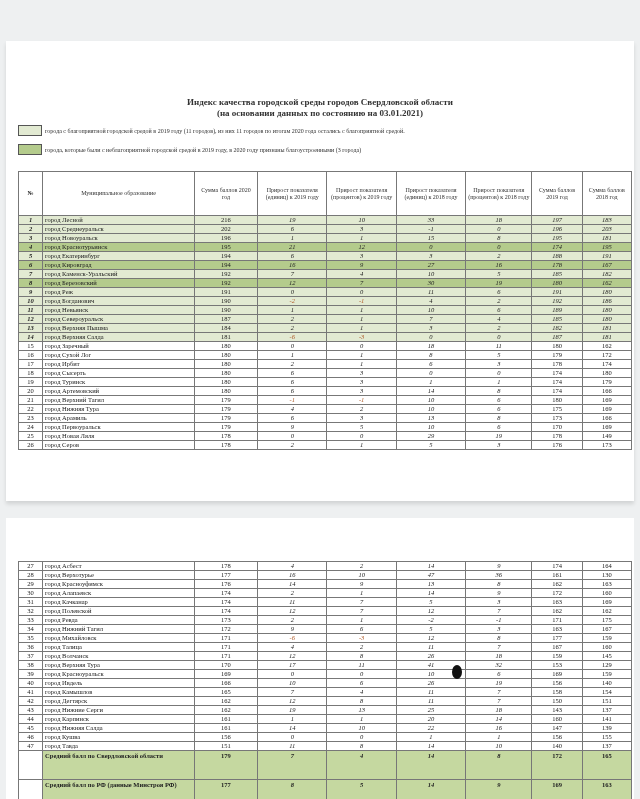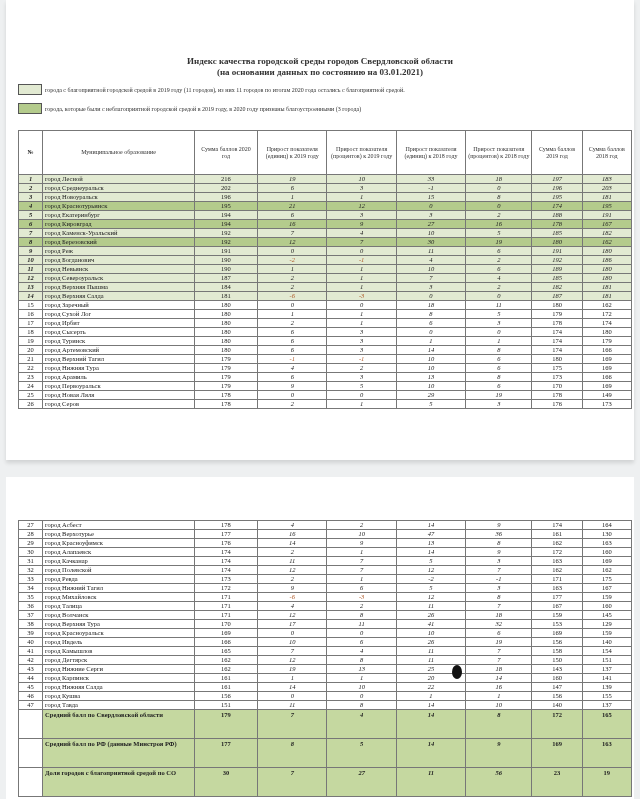--- a/index.html
+++ b/index.html
@@ -1,17 +1,17 @@
 <!DOCTYPE html>
 <html><head>
 <meta charset="utf-8">
 <style>
   html, body { margin:0; padding:0; }
   body { width:640px; height:799px; background:#eef0f1; font-family:"Liberation Serif", serif; color:#222; overflow:hidden; position:relative; }
-  .page { position:absolute; left:6px; width:628px; background:#ffffff; }
+  .page { position:absolute; left:6px; width:628px; background:#ffffff;margin-top:41px; }
   #page1 { top:0; height:460px; box-shadow:0 3px 4px rgba(0,0,0,0.12); }
   #page2 { top:477px; height:322px; }
   .title { position:absolute; top:56px; left:0; width:628px; text-align:center; font-weight:bold; font-size:9px; line-height:11px; color:#333; }
   .legend { position:absolute; left:12px; font-size:6px; color:#333; display:flex; align-items:center; }
   .legend .swatch { width:22px; height:9px; border:1px solid #555; margin-right:3px; }
   #legend1 { top:84px; }
   #legend2 { top:103px; }
   table { border-collapse:collapse; position:absolute; left:12px; width:614px; table-layout:fixed; font-size:6.5px; }
   td, th { border:1px solid #777; padding:0 2px; height:8px; line-height:8px; text-align:center; white-space:nowrap; overflow:hidden; }
   th { font-weight:normal; font-size:6px; line-height:7px; white-space:normal; height:43px; color:#333; }

